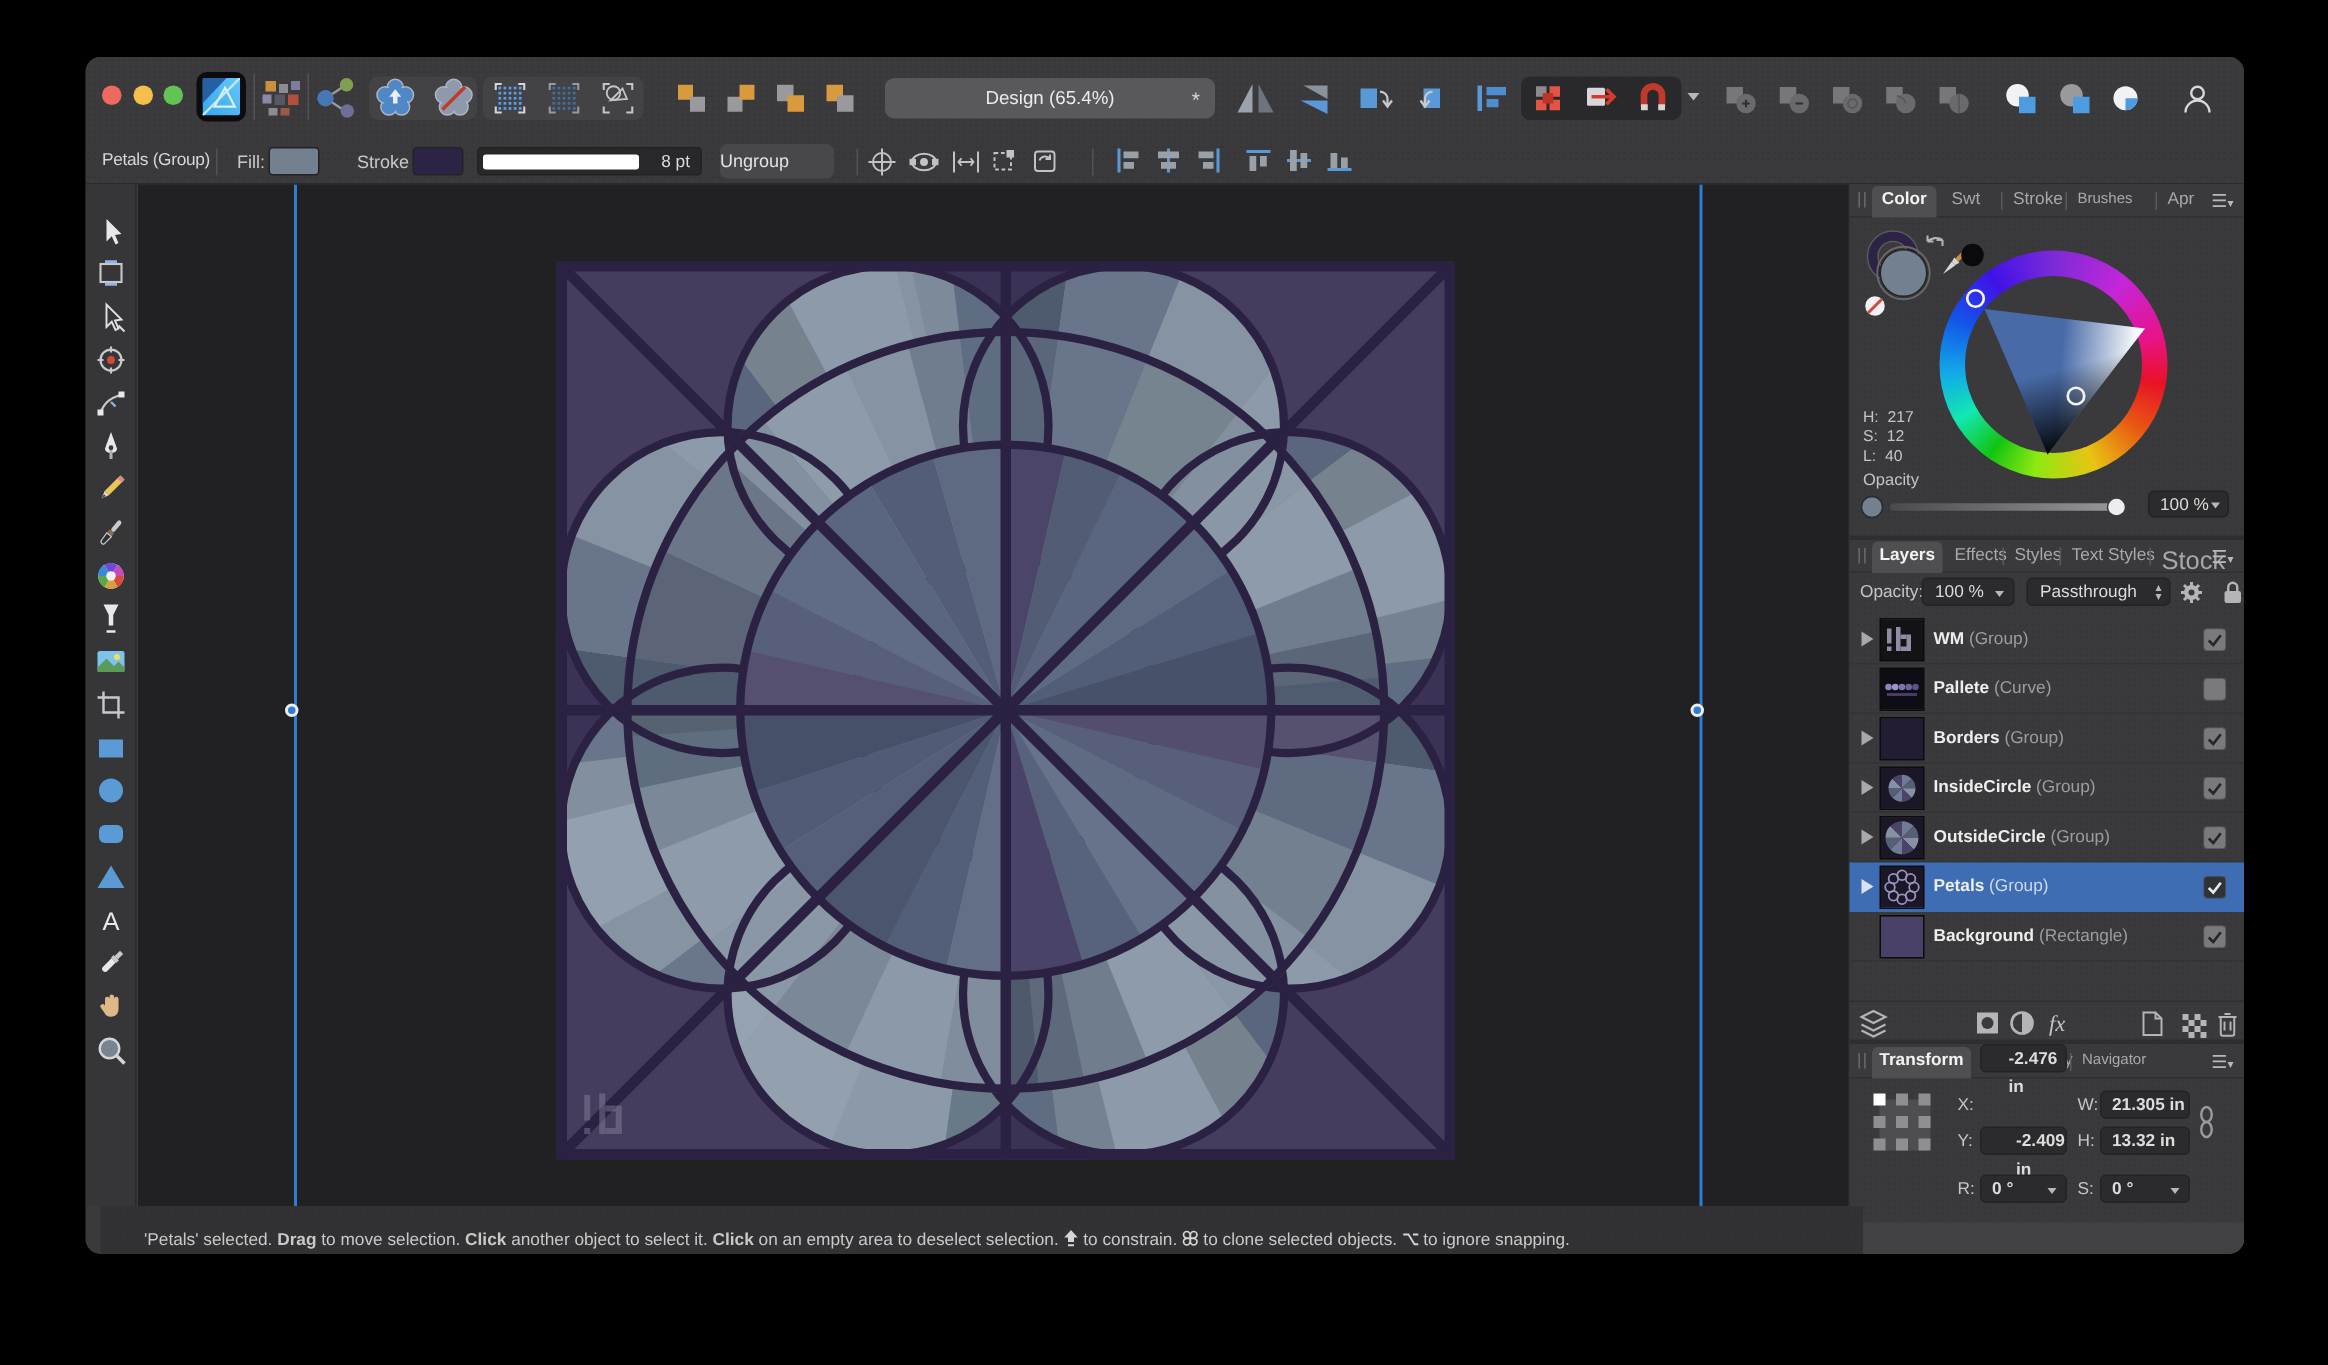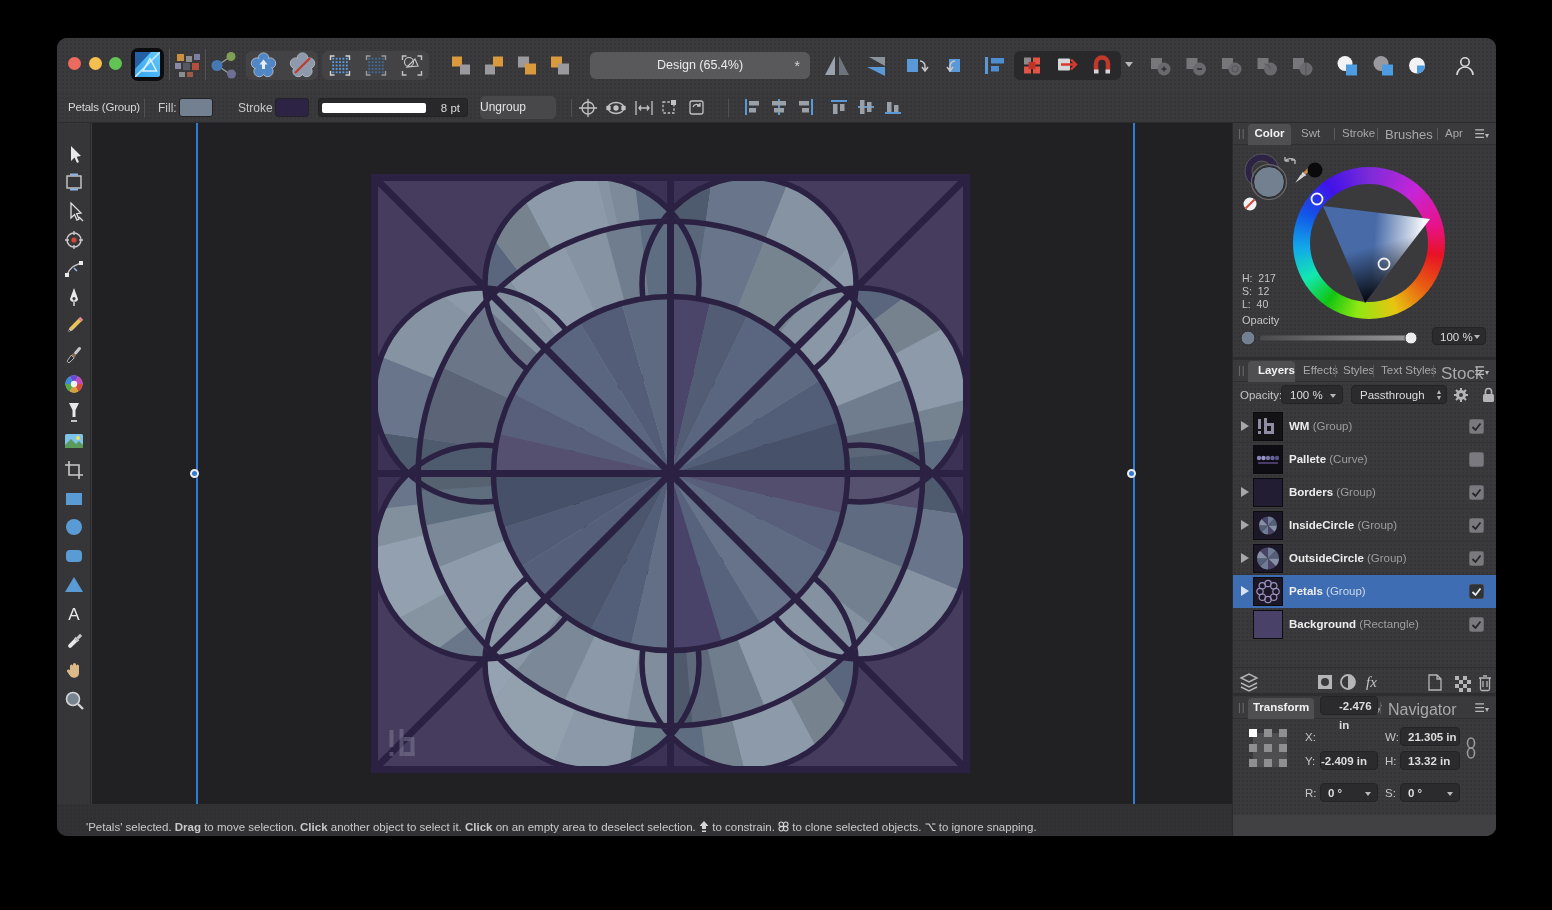--- a/index.html
+++ b/index.html
@@ -1,21 +1,21 @@
 <!DOCTYPE html>
 <html><head><meta charset="utf-8">
 <style>
 * { margin:0; padding:0; box-sizing:border-box; }
 html,body { width:1552px; height:910px; background:#000; font-family:"Liberation Sans", sans-serif; overflow:hidden; }
 .win { position:absolute; left:57px; top:38px; width:1439px; height:798px; background:#3a3a3c; border-radius:10px; overflow:hidden; }
 .titlebar { position:absolute; left:0; top:0; width:100%; height:54px; background:#3b3b3d; background-image:radial-gradient(#353537 0.8px, transparent 0.8px); background-size:4px 4px; }
 .ctxbar { position:absolute; left:0; top:54px; width:100%; height:31px; background:#3a3a3c; background-image:radial-gradient(#353537 0.8px, transparent 0.8px); background-size:4px 4px; border-bottom:1px solid #2c2c2e; }
 .rail { position:absolute; left:0; top:85px; width:34px; height:681px; background:#363638; background-image:radial-gradient(#353537 0.8px, transparent 0.8px); background-size:4px 4px; border-right:1px solid #2b2b2d; }
 .canvas { position:absolute; left:35px; top:85px; width:1140px; height:681px; background:#212123; overflow:hidden; }
-.statusbar { position:absolute; left:0; top:766px; width:1175px; height:32px; background:#323234; background-image:radial-gradient(#2f2f31 0.8px, transparent 0.8px); background-size:4px 4px; color:#c9c9c9; font-size:11.5px; line-height:14px; padding-top:16px; padding-left:29px; white-space:nowrap; }
+.statusbar { position:absolute; left:10px; top:766px; width:1175px; height:32px; background:#323234; background-image:radial-gradient(#2f2f31 0.8px, transparent 0.8px); background-size:4px 4px; color:#c9c9c9; font-size:11.5px; line-height:14px; padding-top:16px; padding-left:29px; white-space:nowrap; }
 .panel { position:absolute; right:0; top:85px; width:264px; height:713px; background:#3a3a3c; background-image:radial-gradient(#353537 0.8px, transparent 0.8px); background-size:4px 4px; border-left:1px solid #2a2a2c; }
 .sep { position:absolute; width:1px; background:#525254; }
 .t { position:absolute; white-space:nowrap; }
 .inbox { position:absolute; background:#2b2b2d; border:1px solid #232325; border-radius:4px; color:#dcdcdc; font-size:11.5px; }
 .lname { position:absolute; left:56px; font-size:11.5px; color:#ededed; font-weight:bold; white-space:nowrap; }
 .lgroup { font-weight:normal; }
 </style></head>
 <body>
 <div class="win">
   <div class="titlebar">
@@ -545,21 +545,21 @@
     <div style="position:absolute;left:1035px;top:346px;width:9px;height:9px;border-radius:50%;background:#2e7cd6;border:2px solid #ededed;"></div>
   </div>
   <div class="panel">
       <div style="position:absolute;left:0;top:0px;width:264px;height:22px;background:#3a3a3c;border-bottom:1px solid #2f2f31">
         <div style="position:absolute;left:5px;top:4px;color:#6f6f72;font-size:11px;letter-spacing:1px">||</div>
         <div style="position:absolute;left:15px;top:1px;width:43px;height:21px;background:#4f4f51;border-radius:4px 4px 0 0"></div>
         <div style="position:absolute;left:15px;top:4px;width:43px;text-align:center;color:#f2f2f2;font-size:11.5px;font-weight:bold">Color</div>
         <div style="position:absolute;left:68px;top:4px;color:#a8a8ab;font-size:11.5px">Swt</div>
         <div style="position:absolute;left:109px;top:4px;color:#a8a8ab;font-size:11.5px">Stroke</div>
         <div style="position:absolute;left:101px;top:5px;width:1px;height:12px;background:#5a5a5c"></div>
-        <div style="position:absolute;left:152px;top:4px;color:#a8a8ab;font-size:13px">Brushes</div>
+        <div style="position:absolute;left:152px;top:4px;color:#a8a8ab;font-size:10px">Brushes</div>
         <div style="position:absolute;left:144px;top:5px;width:1px;height:12px;background:#5a5a5c"></div>
         <div style="position:absolute;left:212px;top:4px;color:#a8a8ab;font-size:11.5px">Apr</div>
         <div style="position:absolute;left:204px;top:5px;width:1px;height:12px;background:#5a5a5c"></div>
         <div style="position:absolute;right:8px;top:4px;color:#b8b8ba;font-size:12px">☰<span style="font-size:8px">▾</span></div>
       </div>
 <svg style="position:absolute;left:6px;top:26px" width="120" height="70">
 <circle cx="23" cy="22" r="13.5" fill="none" stroke="#2D2344" stroke-width="7"></circle>
 <circle cx="23" cy="22" r="17" fill="none" stroke="#59595c" stroke-width="1"></circle>
 <circle cx="23" cy="22" r="10" fill="none" stroke="#59595c" stroke-width="1"></circle>
 <circle cx="30" cy="33" r="15.5" fill="#72808F" stroke="#232325" stroke-width="1"></circle>
@@ -611,21 +611,21 @@
 <circle cx="10" cy="12" r="7" fill="#72808F" stroke="#2a2a2c" stroke-width="1"></circle>
 <rect x="22" y="9.5" width="156" height="5" rx="2.5" fill="url(#op)"></rect>
 <circle cx="173" cy="12" r="6" fill="#ededef" stroke="#3a3a3c" stroke-width="1"></circle>
 </svg>
 <div class="inbox" style="left:199px;top:204px;width:54px;height:18px;line-height:18px;padding-left:7px">100 %
 <div style="position:absolute;right:5px;top:7px;width:0;height:0;border-top:4.5px solid #b8b8ba;border-left:3.5px solid transparent;border-right:3.5px solid transparent"></div></div>
 <div style="position:absolute;left:0;top:234px;width:264px;height:3px;background:#2e2e30"></div>
 <div style="position:absolute;left:0;top:237px;width:264px;height:22px;background:#3a3a3c;border-bottom:1px solid #2f2f31">
         <div style="position:absolute;left:5px;top:4px;color:#6f6f72;font-size:11px;letter-spacing:1px">||</div>
         <div style="position:absolute;left:15px;top:1px;width:47px;height:21px;background:#4f4f51;border-radius:4px 4px 0 0"></div>
-        <div style="position:absolute;left:15px;top:4px;width:47px;text-align:right;color:#f2f2f2;font-size:11.5px;font-weight:bold">Layers</div>
+        <div style="position:absolute;left:15px;top:4px;width:47px;text-align:center;color:#f2f2f2;font-size:11.5px;font-weight:bold">Layers</div>
         <div style="position:absolute;left:70px;top:4px;color:#a8a8ab;font-size:11.5px">Effects</div>
         <div style="position:absolute;left:110px;top:4px;color:#a8a8ab;font-size:11.5px">Styles</div>
         <div style="position:absolute;left:102px;top:5px;width:1px;height:12px;background:#5a5a5c"></div>
         <div style="position:absolute;left:148px;top:4px;color:#a8a8ab;font-size:11.5px">Text Styles</div>
         <div style="position:absolute;left:140px;top:5px;width:1px;height:12px;background:#5a5a5c"></div>
         <div style="position:absolute;left:208px;top:4px;color:#a8a8ab;font-size:17px">Stock</div>
         <div style="position:absolute;left:200px;top:5px;width:1px;height:12px;background:#5a5a5c"></div>
         <div style="position:absolute;right:8px;top:4px;color:#b8b8ba;font-size:12px">☰<span style="font-size:8px">▾</span></div>
       </div>
 <div class="t" style="left:7px;top:266px;font-size:11.5px;color:#c5c5c7">Opacity:</div>
@@ -773,42 +773,42 @@
           </g>
 <path d="M246 7 h12 M247.5 7 v11 a1.5 1.5 0 0 0 1.5 1.5 h6 a1.5 1.5 0 0 0 1.5 -1.5 V7 M250 5 h4 M250 10 v6 M254 10 v6" stroke-width="1.3"></path>
 </g>
       </svg>
 <div style="position:absolute;left:0;top:570px;width:264px;height:3px;background:#2e2e30"></div>
 <div style="position:absolute;left:0;top:574px;width:264px;height:22px;background:#3a3a3c;border-bottom:1px solid #2f2f31">
         <div style="position:absolute;left:5px;top:4px;color:#6f6f72;font-size:11px;letter-spacing:1px">||</div>
         <div style="position:absolute;left:15px;top:1px;width:66px;height:21px;background:#4f4f51;border-radius:4px 4px 0 0"></div>
         <div style="position:absolute;left:15px;top:4px;width:66px;text-align:center;color:#f2f2f2;font-size:11.5px;font-weight:bold">Transform</div>
         <div style="position:absolute;left:113px;top:4px;color:#a8a8ab;font-size:11.5px">History</div>
-        <div style="position:absolute;left:155px;top:4px;color:#a8a8ab;font-size:16px">Navigator</div>
+        <div style="position:absolute;left:155px;top:4px;color:#a8a8ab;font-size:10px">Navigator</div>
         <div style="position:absolute;left:147px;top:5px;width:1px;height:12px;background:#5a5a5c"></div>
         <div style="position:absolute;right:8px;top:4px;color:#b8b8ba;font-size:12px">☰<span style="font-size:8px">▾</span></div>
       </div>
 <svg style="position:absolute;left:12px;top:602px" width="50" height="50">
 <rect x="8" y="8" width="34" height="34" rx="3" fill="#4e4e50"></rect>
 <rect x="4" y="4" width="8" height="8" fill="#ffffff"></rect>
         <rect x="4" y="19" width="8" height="8" fill="#8f8f92"></rect>
         <rect x="4" y="34" width="8" height="8" fill="#8f8f92"></rect>
         <rect x="19" y="4" width="8" height="8" fill="#8f8f92"></rect>
         <rect x="19" y="19" width="8" height="8" fill="#8f8f92"></rect>
         <rect x="19" y="34" width="8" height="8" fill="#8f8f92"></rect>
         <rect x="34" y="4" width="8" height="8" fill="#8f8f92"></rect>
         <rect x="34" y="19" width="8" height="8" fill="#8f8f92"></rect>
         <rect x="34" y="34" width="8" height="8" fill="#8f8f92"></rect>
 </svg>
 <div class="t" style="left:72px;top:608px;font-size:11.5px;color:#c5c5c7">X:</div>
       <div class="inbox" style="left:87px;top:573px;width:58px;height:19px;line-height:19px;padding-left:18px;font-weight:bold">-2.476 in</div>
 <div class="t" style="left:152px;top:608px;font-size:11.5px;color:#c5c5c7">W:</div>
       <div class="inbox" style="left:167px;top:604px;width:60px;height:19px;line-height:19px;padding-left:7px;font-weight:bold">21.305 in</div>
 <div class="t" style="left:72px;top:632px;font-size:11.5px;color:#c5c5c7">Y:</div>
-      <div class="inbox" style="left:87px;top:628px;width:58px;height:19px;line-height:19px;padding-left:0;font-weight:bold">-2.409 in</div>
+      <div class="inbox" style="left:87px;top:628px;width:58px;height:19px;line-height:19px;padding-left:23px;font-weight:bold">-2.409 in</div>
 <div class="t" style="left:152px;top:632px;font-size:11.5px;color:#c5c5c7">H:</div>
       <div class="inbox" style="left:167px;top:628px;width:60px;height:19px;line-height:19px;padding-left:7px;font-weight:bold">13.32 in</div>
 <div class="t" style="left:72px;top:664px;font-size:11.5px;color:#c5c5c7">R:</div>
       <div class="inbox" style="left:87px;top:660px;width:58px;height:19px;line-height:19px;padding-left:7px;font-weight:bold">0 °<div style="position:absolute;right:6px;top:8px;width:0;height:0;border-top:4.5px solid #b8b8ba;border-left:3.5px solid transparent;border-right:3.5px solid transparent"></div></div>
 <div class="t" style="left:152px;top:664px;font-size:11.5px;color:#c5c5c7">S:</div>
       <div class="inbox" style="left:167px;top:660px;width:60px;height:19px;line-height:19px;padding-left:7px;font-weight:bold">0 °<div style="position:absolute;right:6px;top:8px;width:0;height:0;border-top:4.5px solid #b8b8ba;border-left:3.5px solid transparent;border-right:3.5px solid transparent"></div></div>
 <svg style="position:absolute;left:230px;top:608px" width="16" height="36">
         <g fill="none" stroke="#9a9a9d" stroke-width="1.6">
           <ellipse cx="8" cy="12" rx="3.5" ry="5"></ellipse>
           <ellipse cx="8" cy="22" rx="3.5" ry="5"></ellipse>

